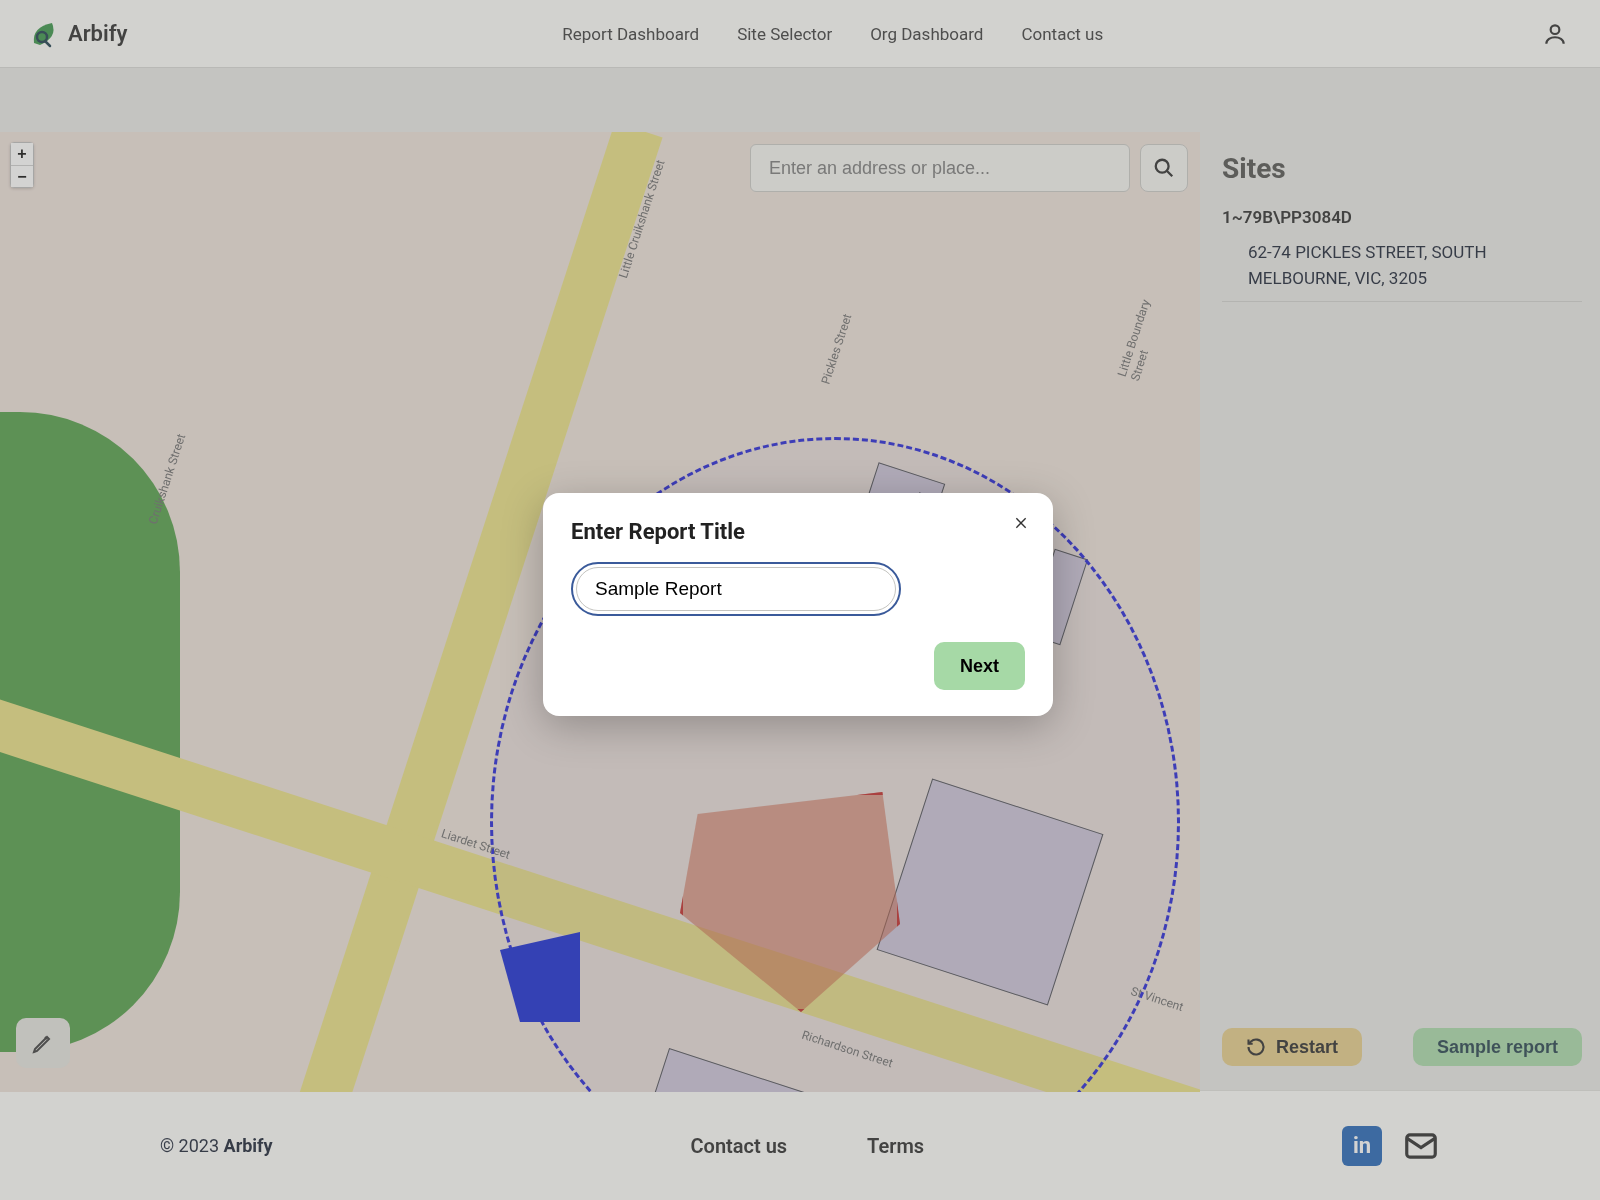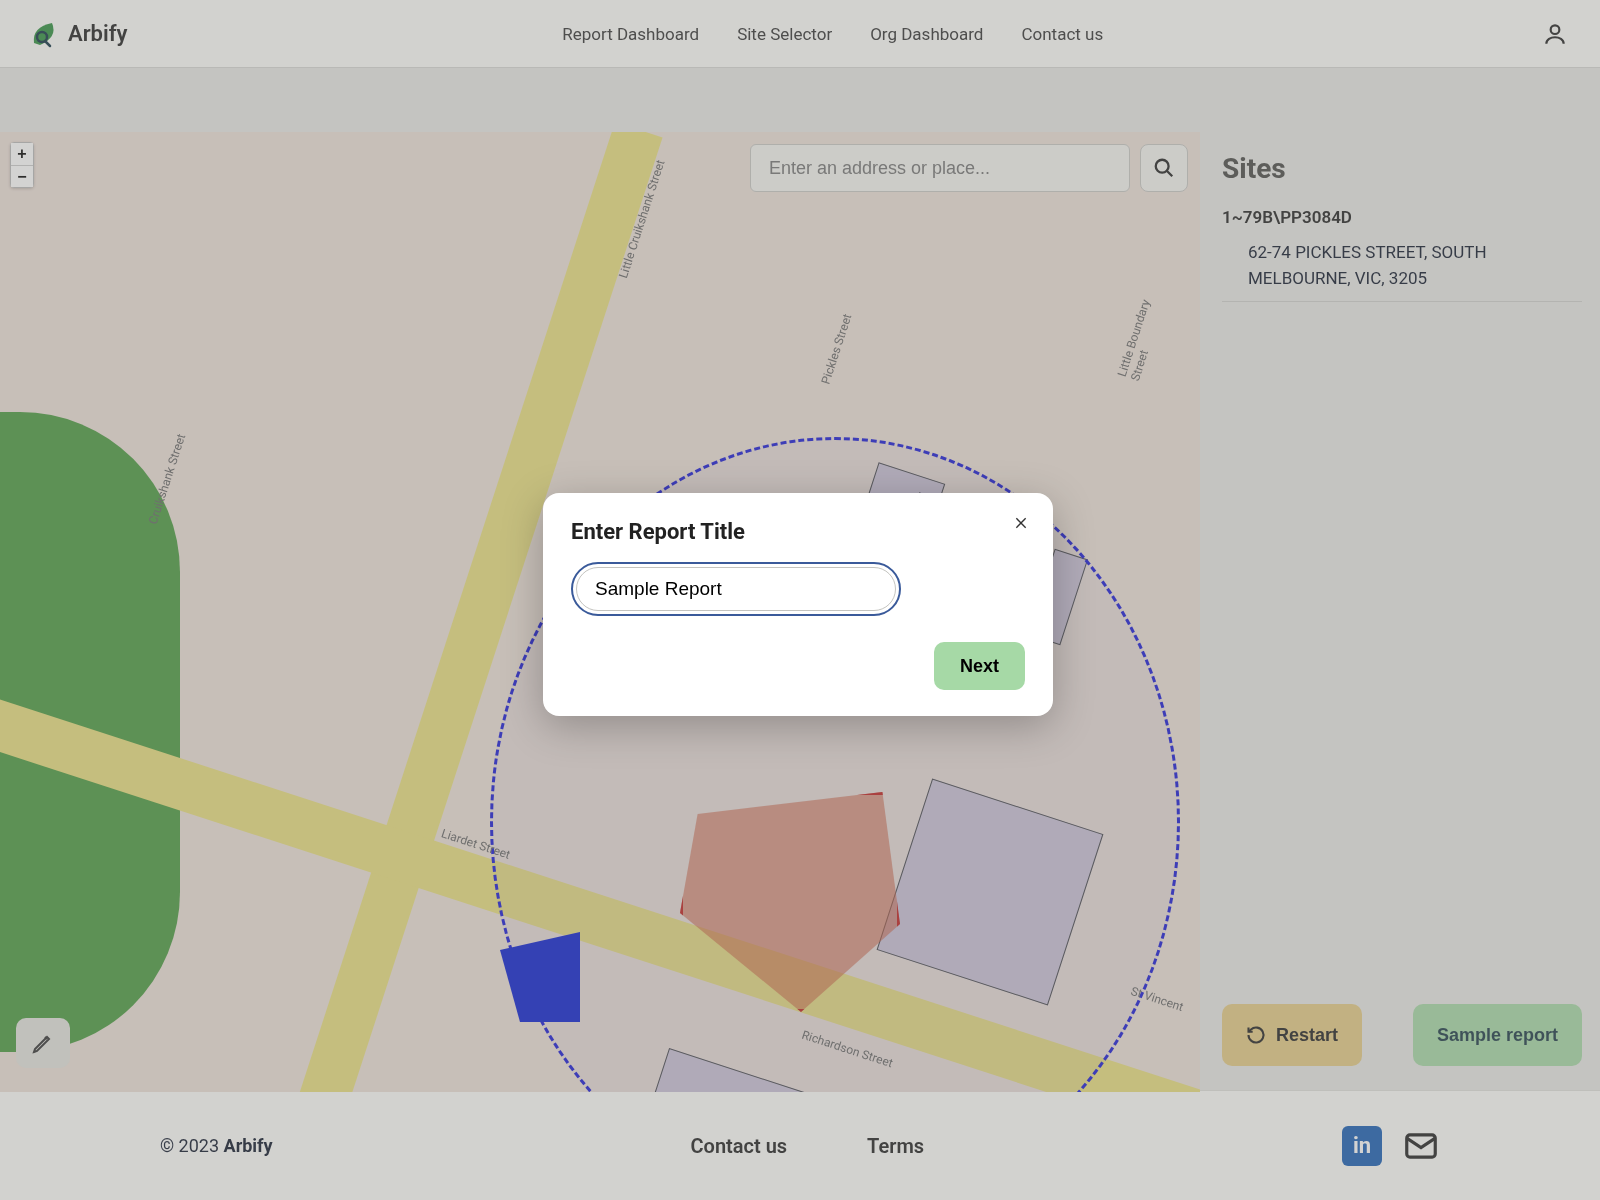--- a/index.html
+++ b/index.html
@@ -193,21 +193,21 @@
     border-top: 1px solid #d0d0cc;
     margin-top: 10px;
   }
   .side-actions {
     margin-top: auto;
     display: flex;
     justify-content: space-between;
     gap: 14px;
   }
   .btn {
-    height: 62px;
+    height: 38px;
     border: none;
     border-radius: 10px;
     font-size: 18px;
     font-weight: 600;
     display: flex;
     align-items: center;
     justify-content: center;
     gap: 10px;
     cursor: pointer;
     padding: 0 24px;

